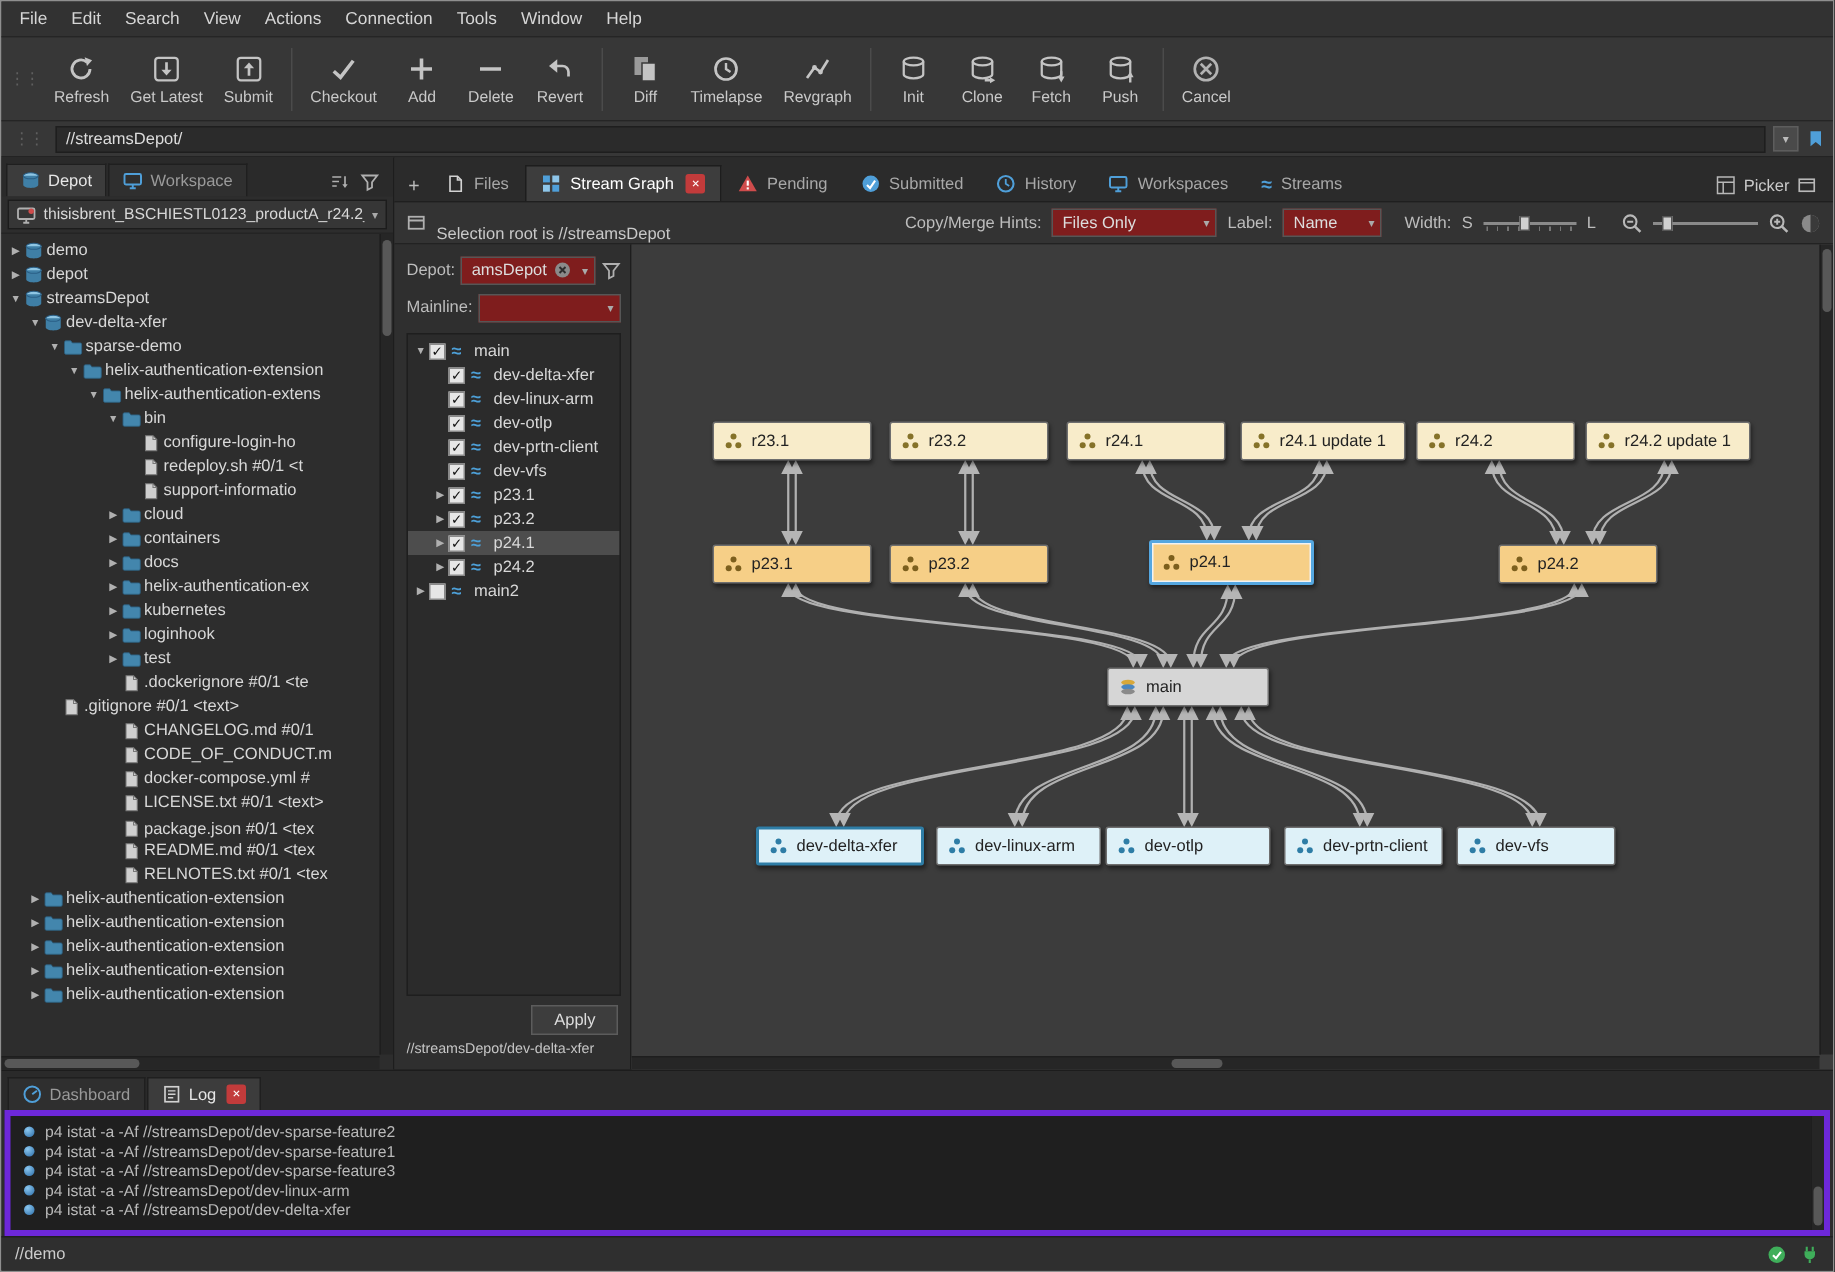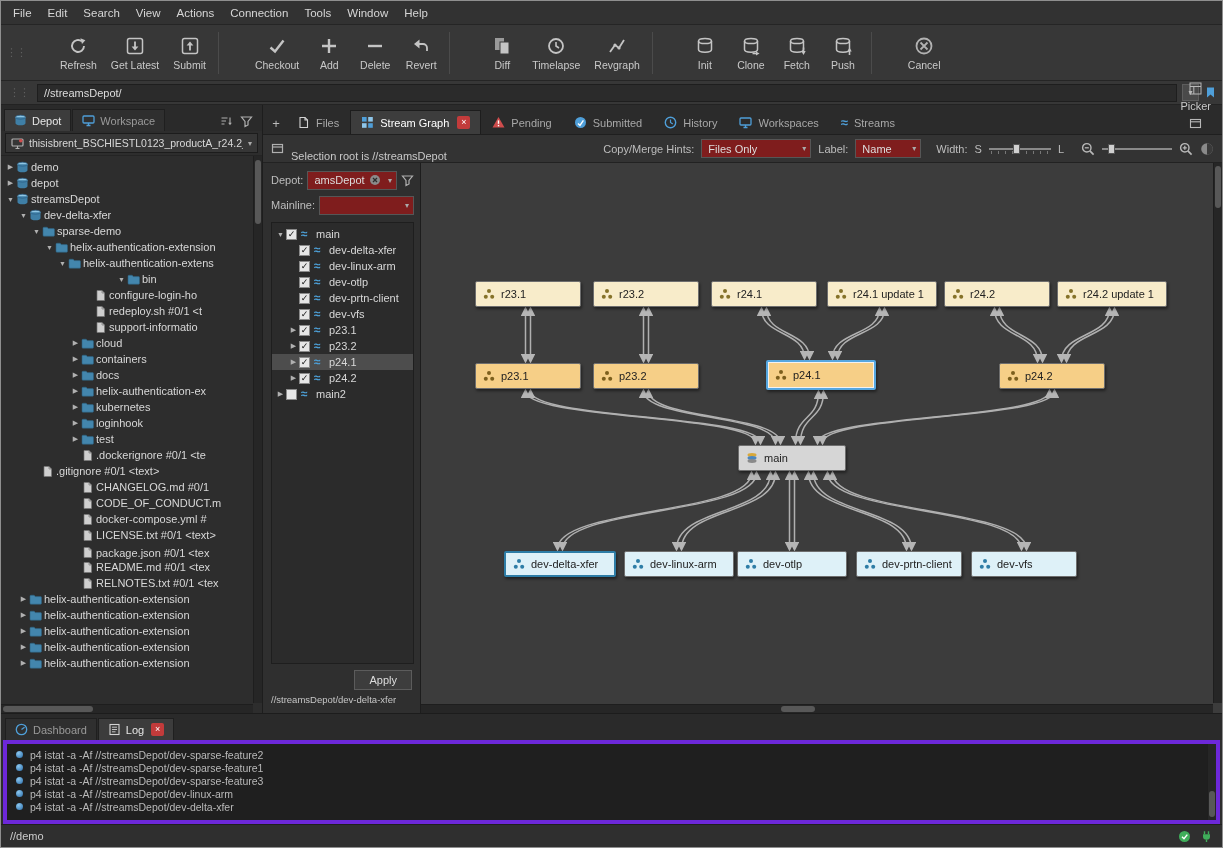--- a/index.html
+++ b/index.html
@@ -7,21 +7,21 @@
   *{box-sizing:border-box;}
   .window{width:1223px;height:848px;border:1px solid #8f8f8f;background:#2d2d2d;display:flex;flex-direction:column;}
 
   
   .menubar{height:24px;flex:none;display:flex;align-items:center;background:#323232;border-bottom:1px solid #252525;padding:0 4px;}
   .menu-item{padding:2px 8px;color:#d6d6d6;font-size:11.5px;cursor:default;}
 
   
   .toolbar{height:56px;flex:none;display:flex;align-items:center;background:#373737;border-bottom:1px solid #252525;padding:0 2px;}
   .tb-handle{color:#5f5f5f;font-size:11px;padding:0 3px;letter-spacing:-1px;}
-  .tb-group{display:flex;align-items:flex-end;margin-left:24px;}
+  .tb-group{display:flex;align-items:flex-end;}
   .tb-sep{width:1px;height:42px;background:#4b4b4b;margin:0 5px;flex:none;}
   .tb-btn{min-width:46px;padding:3px 7px 2px;display:flex;flex-direction:column;align-items:center;gap:2px;color:#c9c9c9;}
   .tb-btn .ticon{height:22px;display:flex;align-items:center;}
   .tb-btn .tlabel{font-size:10.5px;white-space:nowrap;}
 
   
   .addressbar{height:24px;flex:none;display:flex;align-items:center;background:#373737;border-bottom:1px solid #232323;padding:0 5px;gap:5px;}
   .address-input{flex:1;height:18px;background:#2b2b2b;border:1px solid #1e1e1e;color:#dddddd;font-family:"Liberation Sans",sans-serif;font-size:11px;padding:0 6px;outline:none;}
   .addr-drop{width:17px;height:17px;background:#4a4a4a;border:1px solid #5d5d5d;color:#bbb;font-size:8px;display:flex;align-items:center;justify-content:center;}
   .ibox{display:inline-flex;align-items:center;justify-content:center;}
@@ -48,21 +48,21 @@
   .scroll-h{position:absolute;left:0;right:9px;bottom:0;height:9px;background:#262626;border-top:1px solid #1e1e1e;}
   .scroll-h .thumb{position:absolute;top:1px;bottom:1px;background:#585858;border-radius:3px;}
 
   
   .right-panel{flex:1;display:flex;flex-direction:column;min-width:0;background:#2d2d2d;}
   .rp-tabs{height:30px;flex:none;display:flex;align-items:flex-end;background:#2b2b2b;border-bottom:1px solid #1f1f1f;padding:0 3px;}
   .rp-add{width:20px;height:22px;display:flex;align-items:center;justify-content:center;color:#bbb;font-size:13px;}
   .rp-tab{height:24px;display:flex;align-items:center;gap:6px;padding:0 10px;color:#a8a8a8;border:1px solid transparent;border-bottom:none;}
   .rp-tab.active{background:#3d3d3d;border-color:#1d1d1d;color:#ffffff;}
   .close-box{width:13px;height:13px;background:#c23b3b;color:#fff;border-radius:2px;font-size:9px;line-height:13px;text-align:center;margin-left:2px;}
-  .rp-picker{margin-left:auto;display:flex;align-items:center;gap:5px;color:#c9c9c9;padding:0 8px 4px;flex-direction:column;}
+  .rp-picker{margin-left:auto;display:flex;align-items:center;gap:5px;color:#c9c9c9;padding:0 8px 4px;}
 
   .sel-bar{height:28px;flex:none;display:flex;align-items:center;gap:7px;background:#333333;border-bottom:1px solid #222;padding:0 8px;}
   .sel-text{color:#c9c9c9;margin-top:15px;}
   .flex-sp{flex:1;}
   .lbl{color:#bdbdbd;white-space:nowrap;}
   .combo{position:relative;height:19px;background:#7f1d1d;border:1px solid #565656;display:flex;align-items:center;padding:0 16px 0 6px;color:#dddddd;white-space:nowrap;}
   .combo::after{content:"▾";position:absolute;right:4px;top:4px;font-size:8px;color:#aaa;}
   .w110{width:110px;} .w70{width:66px;}
   .mini-slider{position:relative;width:62px;height:14px;flex:none;}
   .ms-track{position:absolute;left:0;right:0;top:6px;height:2px;background:#8a8a8a;}
@@ -402,21 +402,21 @@
           </div>
           <div class="tree-row" style="padding-left: 56px;">
             <span class="tw-arrow">▼</span>
             <span class="tw-icon">
               <svg width="13" height="13" viewBox="0 0 13 13">
                 <path d="M1 3.2 c0-.6.4-1 1-1 h3.2 l1 1.4 h5.3 c.6 0 1 .4 1 1 v5.6 c0 .6-.4 1-1 1 H2 c-.6 0-1-.4-1-1 z" fill="#4386ad" stroke="#2d5f7e" stroke-width=".6"></path>
               </svg>
             </span>
             <span class="tw-label">helix-authentication-extens</span>
           </div>
-          <div class="tree-row" style="padding-left: 69px; margin-left: 46px;">
+          <div class="tree-row" style="padding-left: 69px;">
             <span class="tw-arrow">▼</span>
             <span class="tw-icon">
               <svg width="13" height="13" viewBox="0 0 13 13">
                 <path d="M1 3.2 c0-.6.4-1 1-1 h3.2 l1 1.4 h5.3 c.6 0 1 .4 1 1 v5.6 c0 .6-.4 1-1 1 H2 c-.6 0-1-.4-1-1 z" fill="#4386ad" stroke="#2d5f7e" stroke-width=".6"></path>
               </svg>
             </span>
             <span class="tw-label">bin</span>
           </div>
           <div class="tree-row" style="padding-left: 82px;">
             <span class="tw-arrow"></span>

